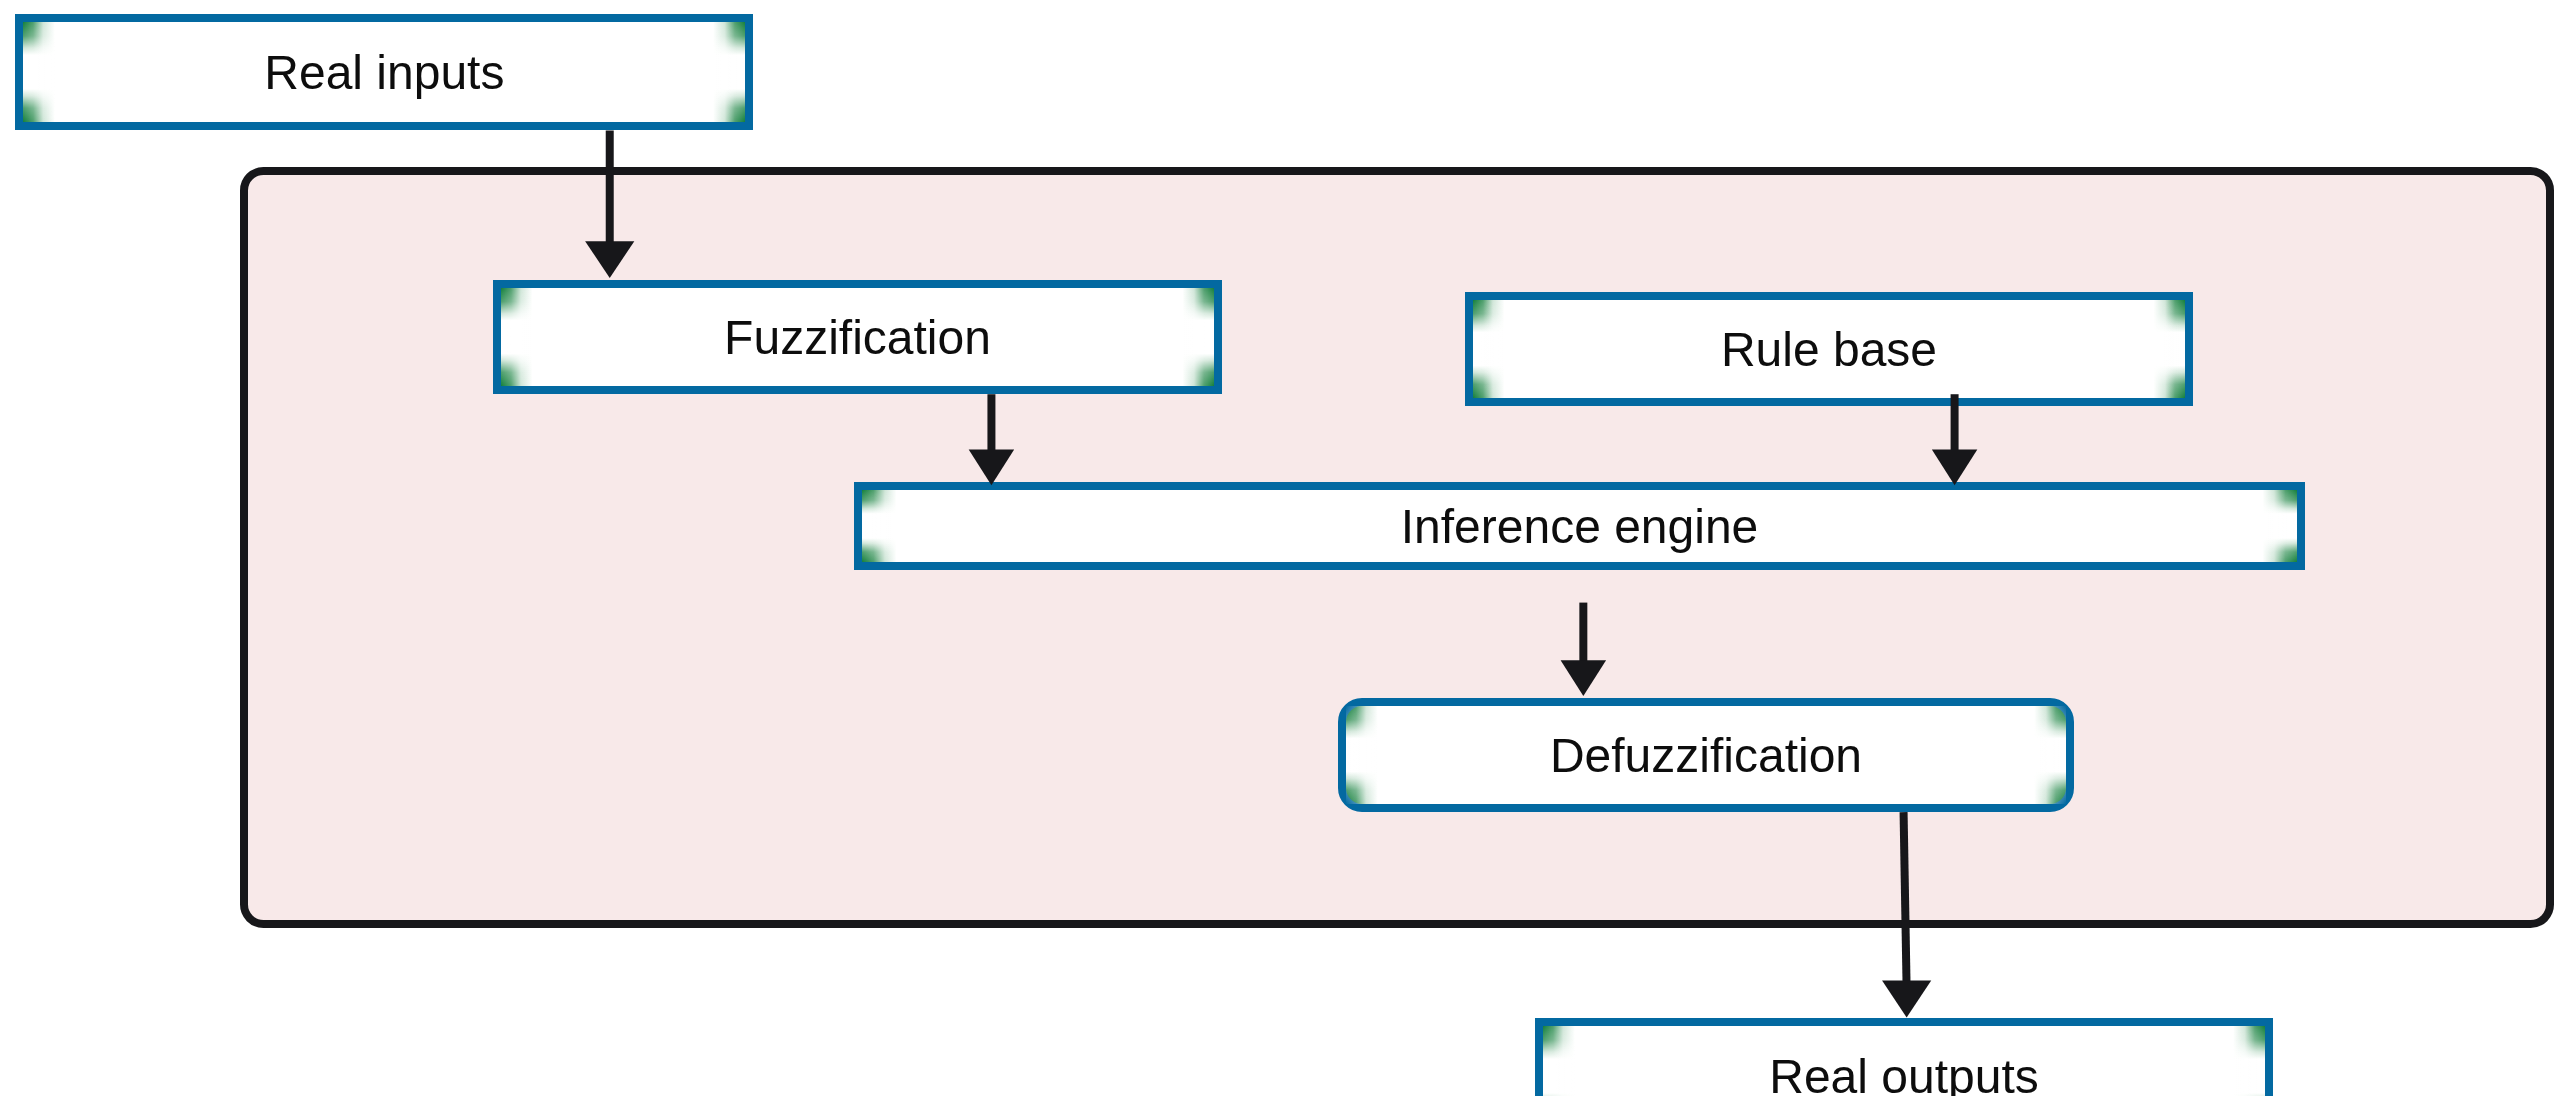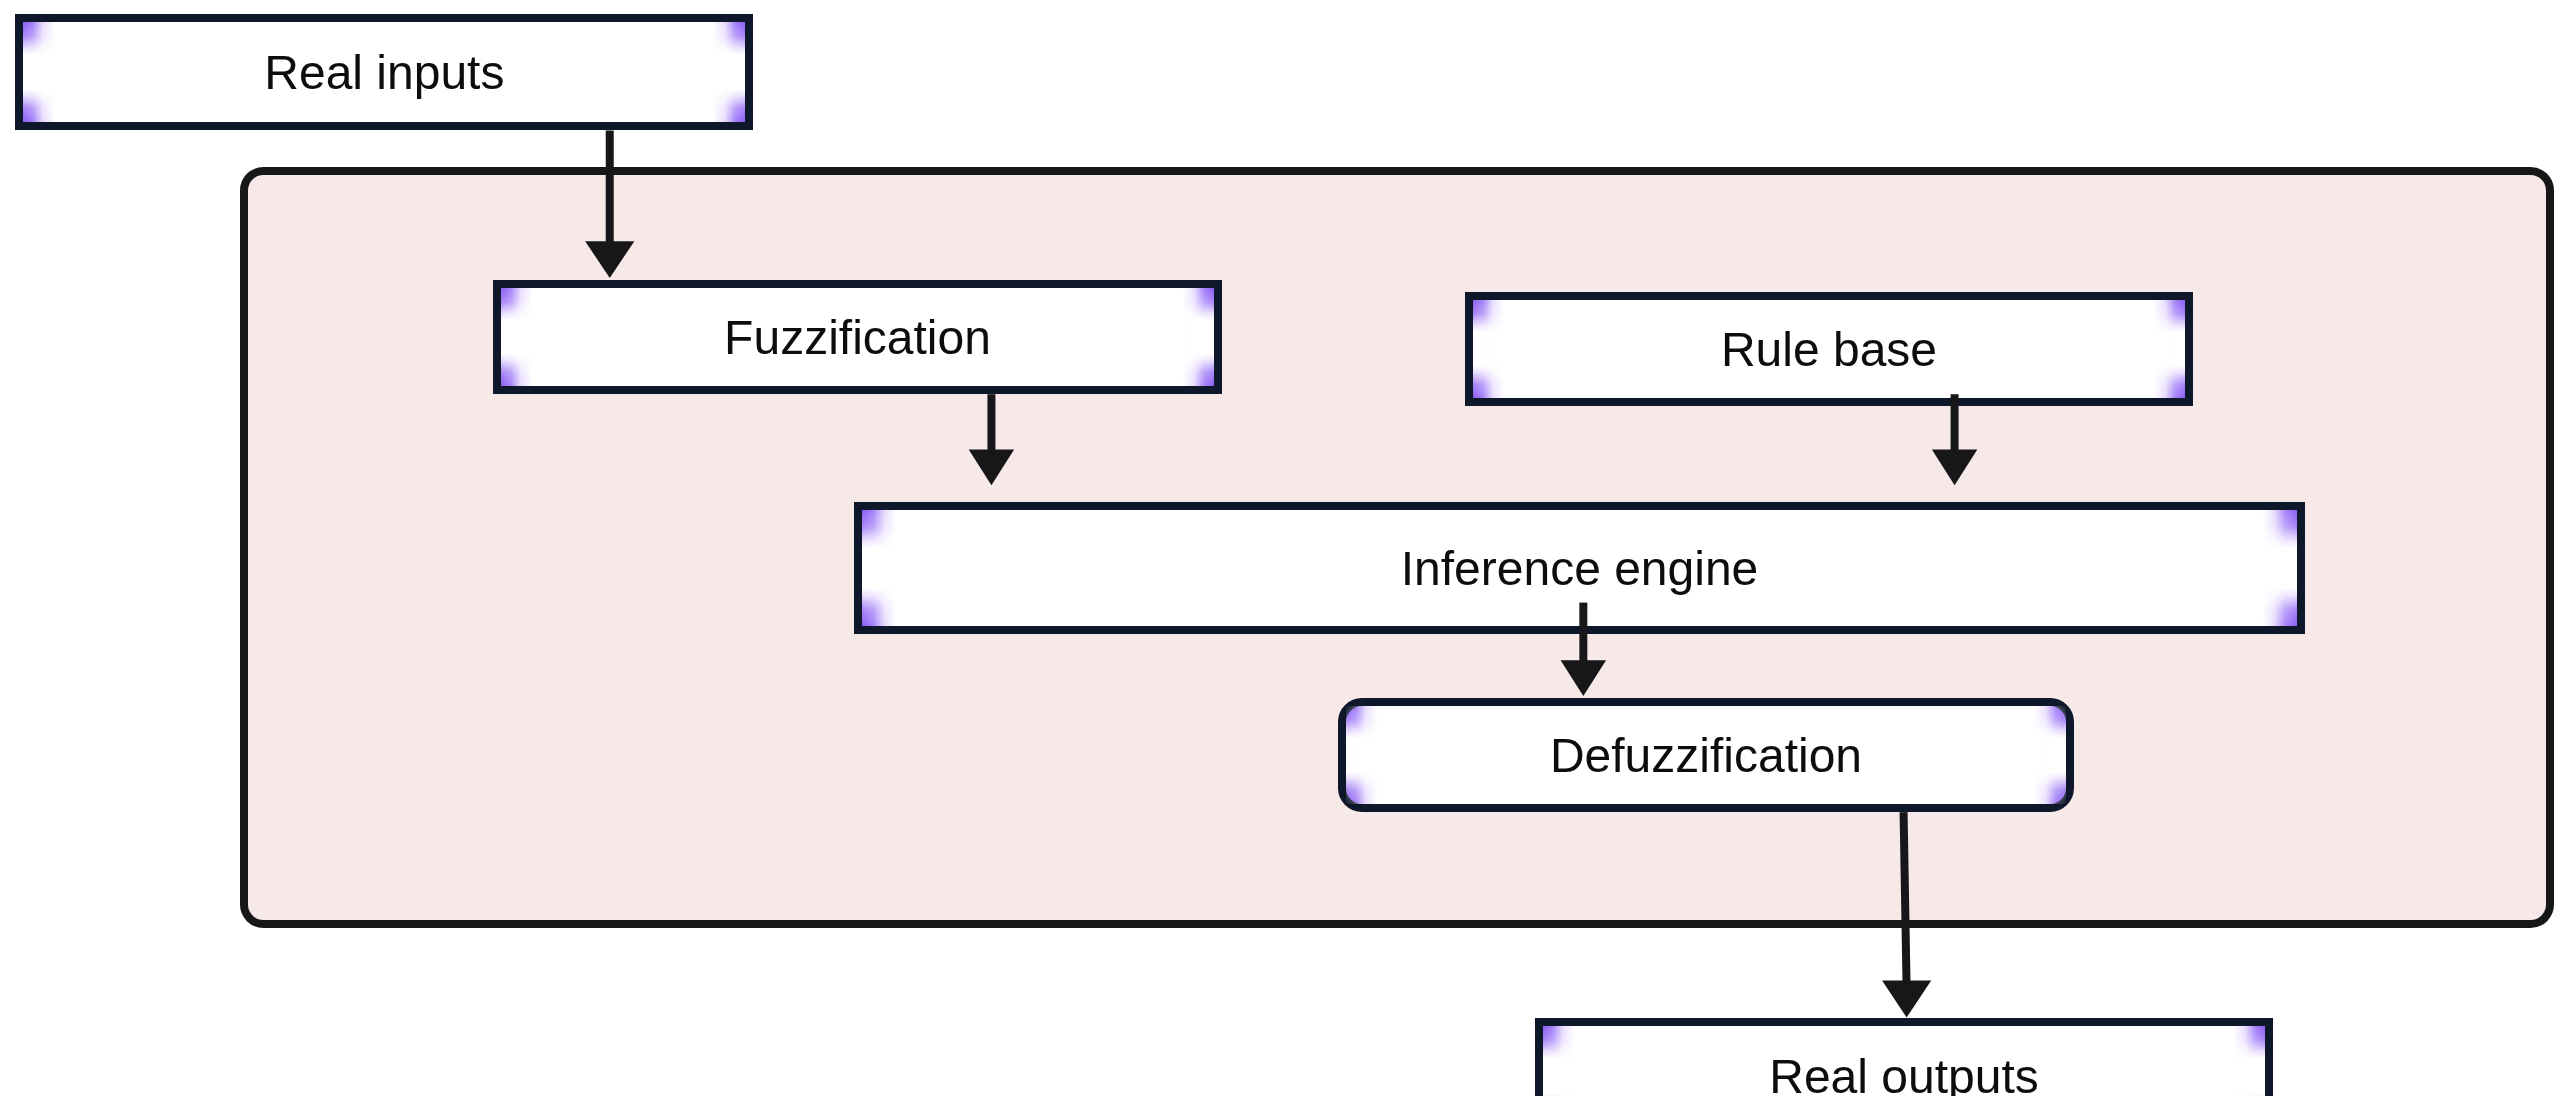--- a/index.html
+++ b/index.html
@@ -30,22 +30,22 @@
     background: #f8e9e9;
     border: 8px solid #17171a;
     border-radius: 23.4px;
     z-index: 1;
   }
 
   
   .node-box {
     position: absolute;
     box-sizing: border-box;
-    border: 8px solid #0f172a;
-    background: #8b5cf6;
+    border: 8px solid #0369a1;
+    background: #15803d;
     z-index: 5;
     text-align: right;
   }
   .node-box .glow {
     position: absolute;
     inset: 0;
     background:
       linear-gradient(to bottom,
         rgba(255,255,255,0) 0px,
         rgba(255,255,255,0.25) 14%,
@@ -99,21 +99,21 @@
     font-family: "Liberation Sans", sans-serif;
     letter-spacing: 0px;
     white-space: nowrap;
     z-index: 2;
   }
 
   
   #box-real-inputs      { left: 15.4px;   top: 14px;   width: 738px; height: 116px; }
   #box-fuzzification    { left: 493px;  top: 280px;  width: 729px; height: 114px; }
   #box-rule-base        { left: 1465px; top: 292px;  width: 728px; height: 114px; }
-  #box-inference-engine { left: 854px; top: 502px;  width: 1451px; height: 132px; }
+  #box-inference-engine { left: 854px; top: 482px;  width: 1451px; height: 88px; }
   #box-defuzzification  { left: 1338px; top: 698px; width: 736px; height: 114px; border-radius: 24px; }
   #box-real-outputs     { left: 1535px; top: 1018px; width: 738px; height: 116px; }
 
   
   #arrow-layer {
     position: absolute;
     left: 0;
     top: 0;
     width: 2576px;
     height: 1097px;

